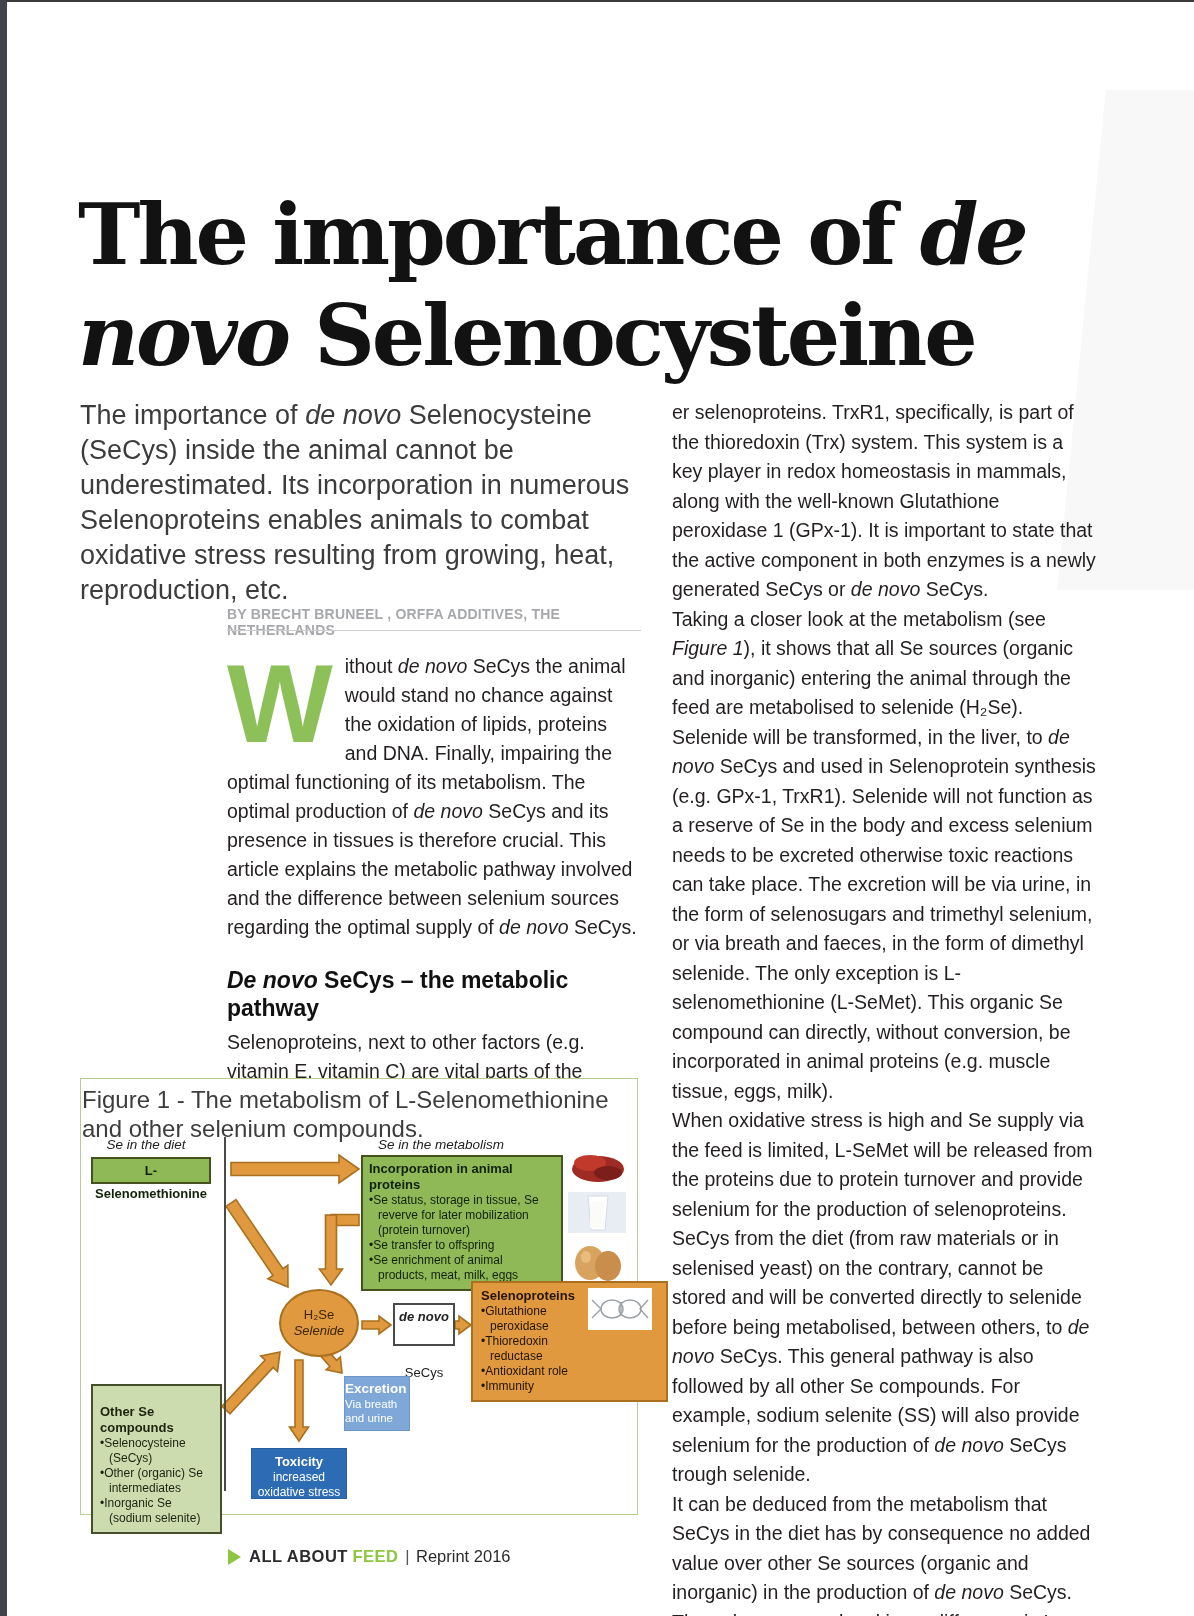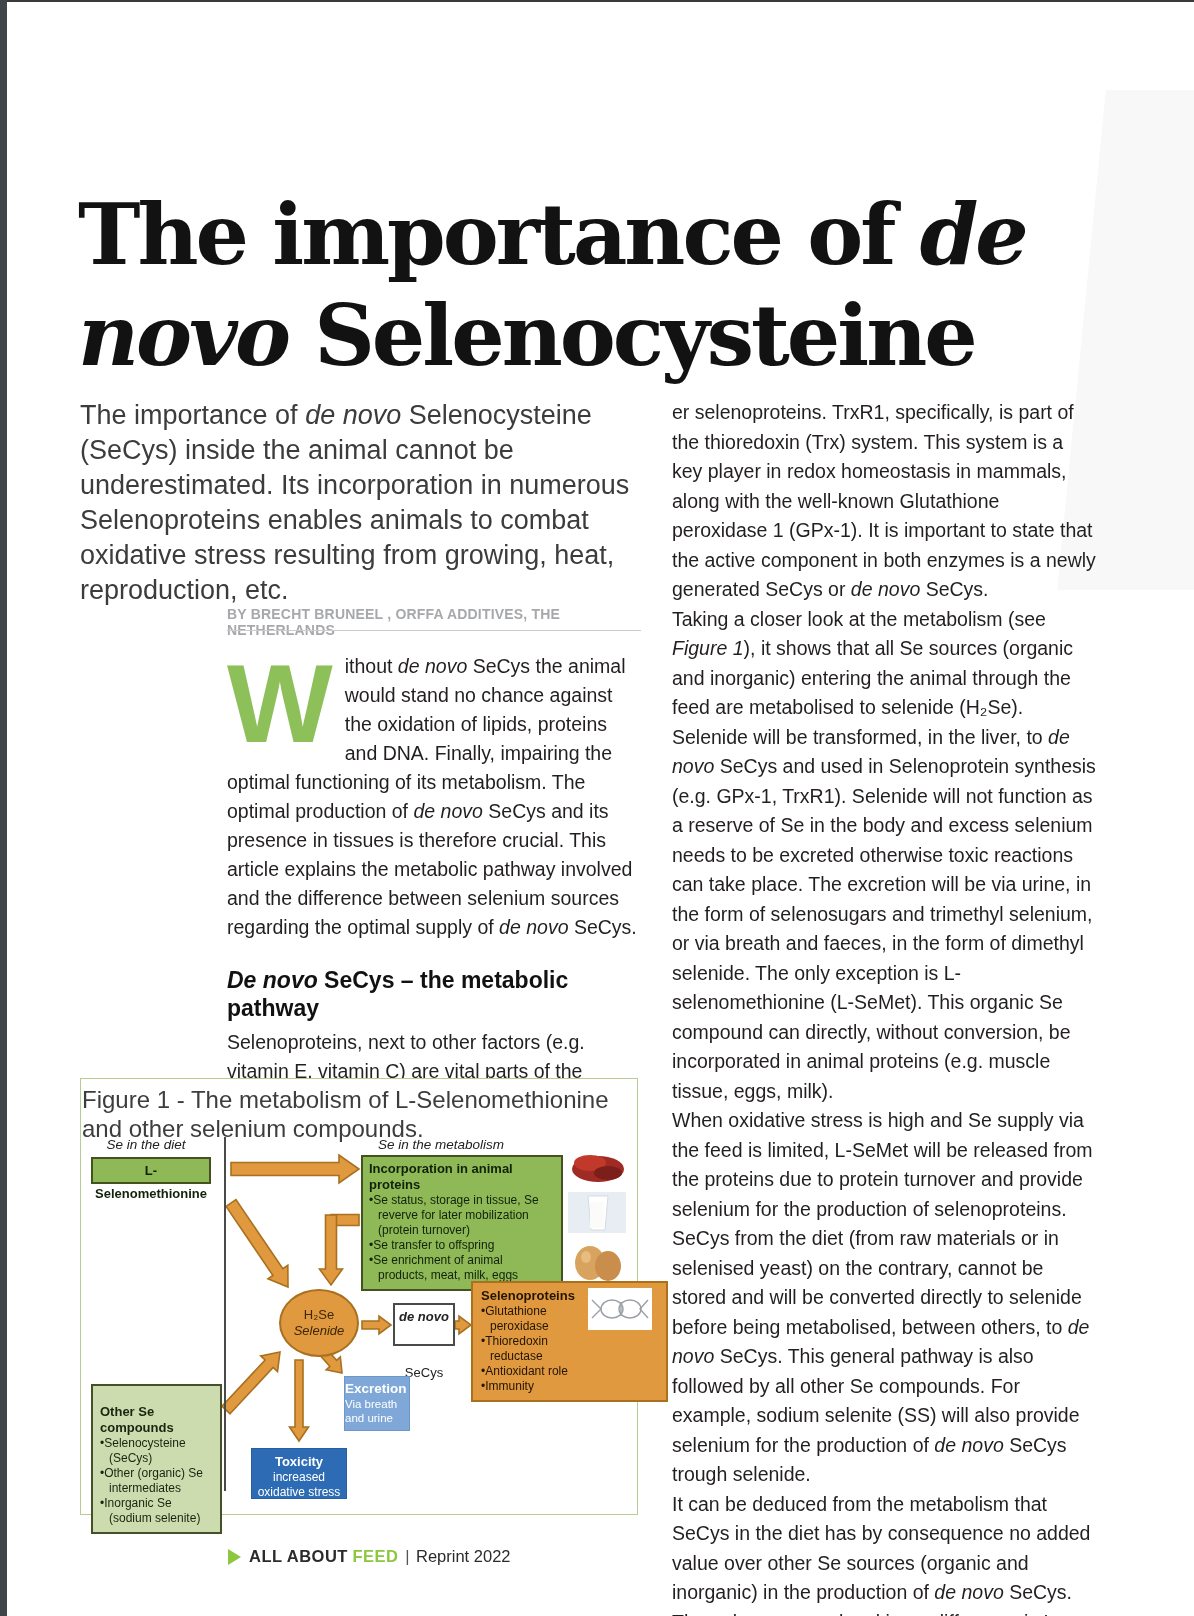--- a/index.html
+++ b/index.html
@@ -186,16 +186,16 @@
       <div style="font-size:12px;line-height:14.5px;">increased oxidative stress</div>
     </div>
   </div>
 
   <div class="footer">
     <span class="tri"></span>
     <span>
       <span class="brand-b">ALL ABOUT</span>
       <span class="brand-g">FEED</span>
       <span class="sep">|</span>
-      <span>Reprint 2022</span>
+      <span>Reprint 2016</span>
     </span>
   </div>
 </div>
 
 </body></html>

